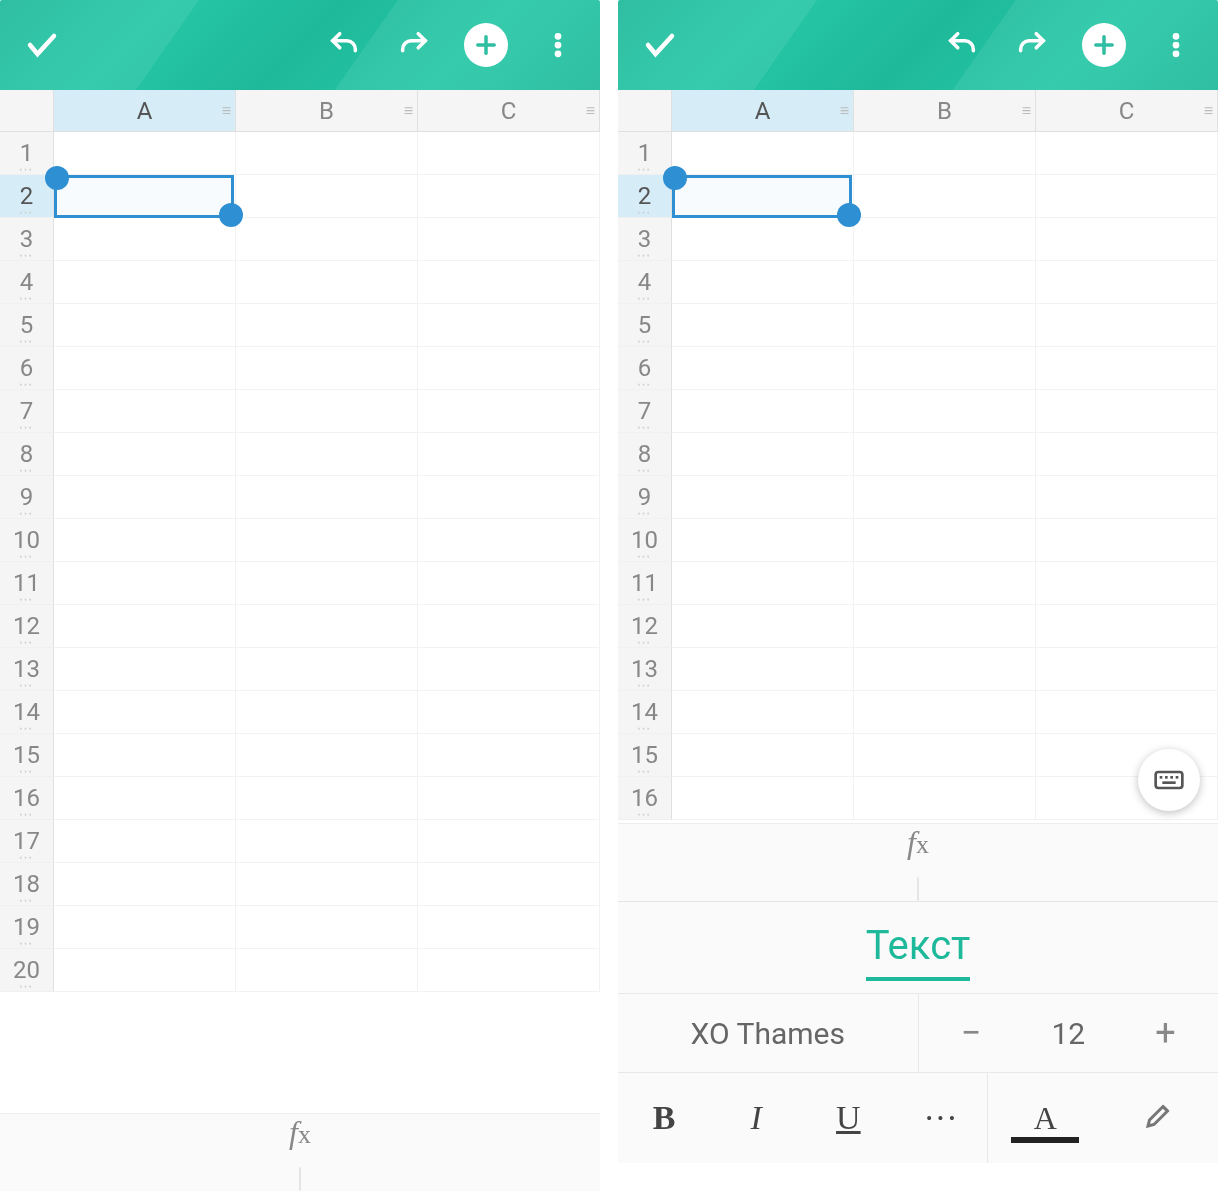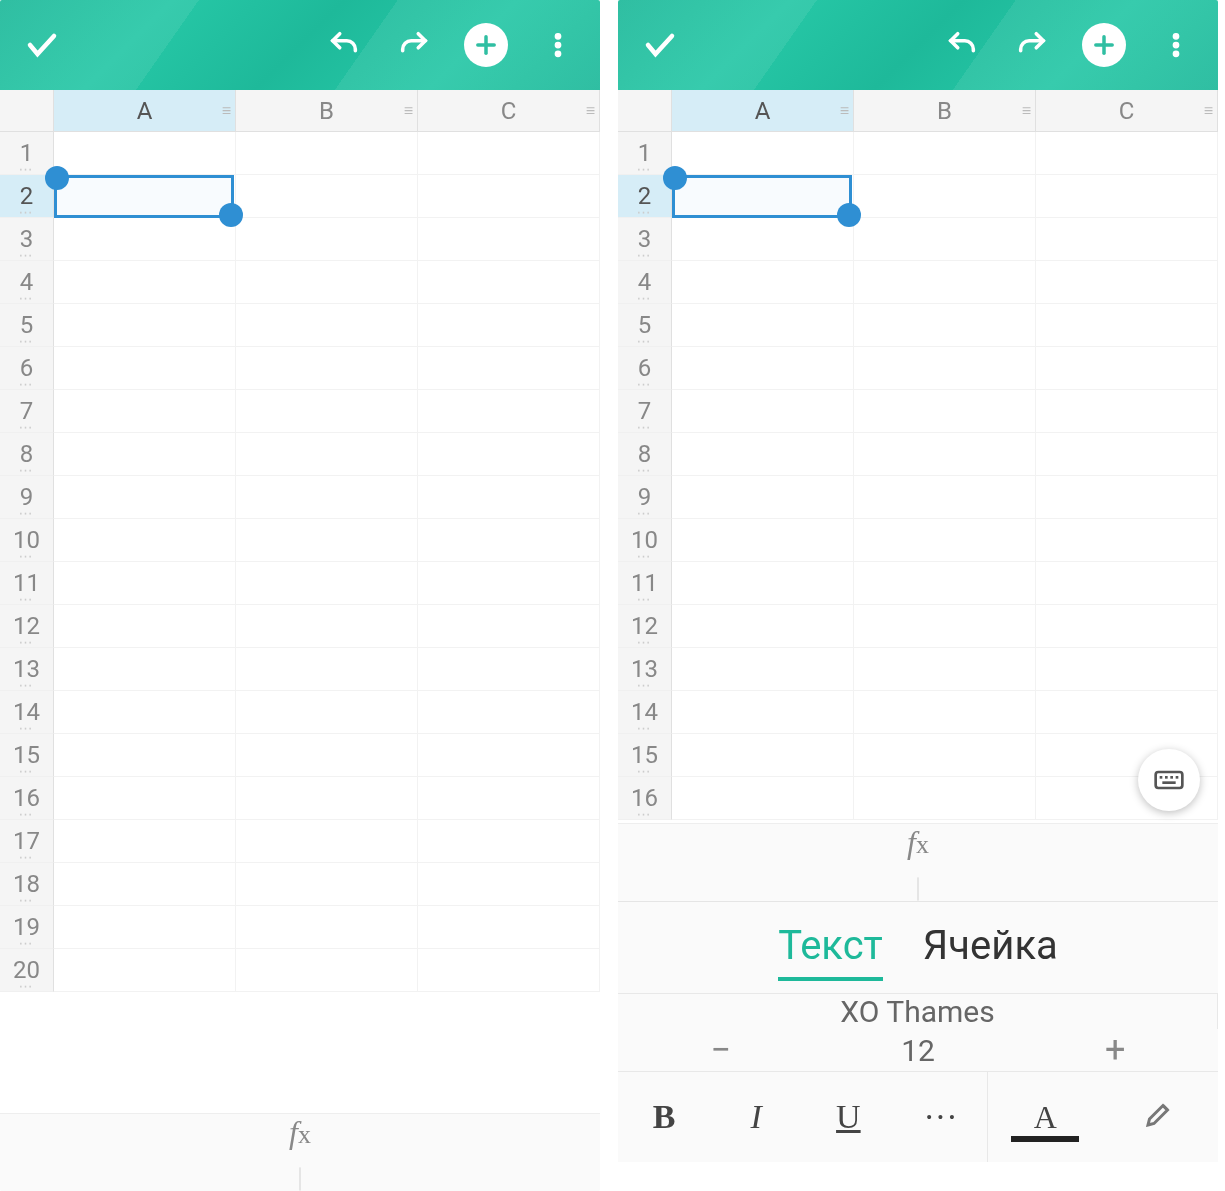--- a/index.html
+++ b/index.html
@@ -116,21 +116,21 @@
   
   .panel { background:#fafafa; border-top:1px solid #e5e5e5;}
   .tabs {
     display:flex; justify-content:center; gap:40px;
     padding: 20px 0 12px 0;
     font-size:40px;
   }
   .tab { color:#333; padding-bottom:8px; }
   .tab.active { color:#1eb99a; border-bottom:4px solid #1eb99a;}
   .font-row {
-    display:flex; border-top:1px solid #e8e8e8; border-bottom:1px solid #e8e8e8;flex-direction:column;
+    display:flex; border-top:1px solid #e8e8e8; border-bottom:1px solid #e8e8e8;
   }
   .font-name {
     flex:1; display:flex; align-items:center; justify-content:center;
     font-size:30px; color:#666; height:78px;
     border-right:1px solid #e8e8e8;
   }
   .font-size {
     flex:1; display:flex; align-items:center; justify-content:space-around;
     font-size:30px; color:#666;
   }
@@ -520,21 +520,20 @@
   </div>
 
   <div class="fx-bar">
     <div class="fx-label"><span>f</span><span class="x">x</span></div>
     <div class="fx-input" value=""></div>
   </div>
 
   <div class="panel">
     <div class="tabs">
       <div class="tab active">Текст</div>
-      <div class="tab">Ячейка</div>
     </div>
     <div class="font-row">
       <div class="font-name">XO Thames</div>
       <div class="font-size">
         <div class="sz-btn">−</div>
         <div>12</div>
         <div class="sz-btn">+</div>
       </div>
     </div>
     <div class="style-row">

